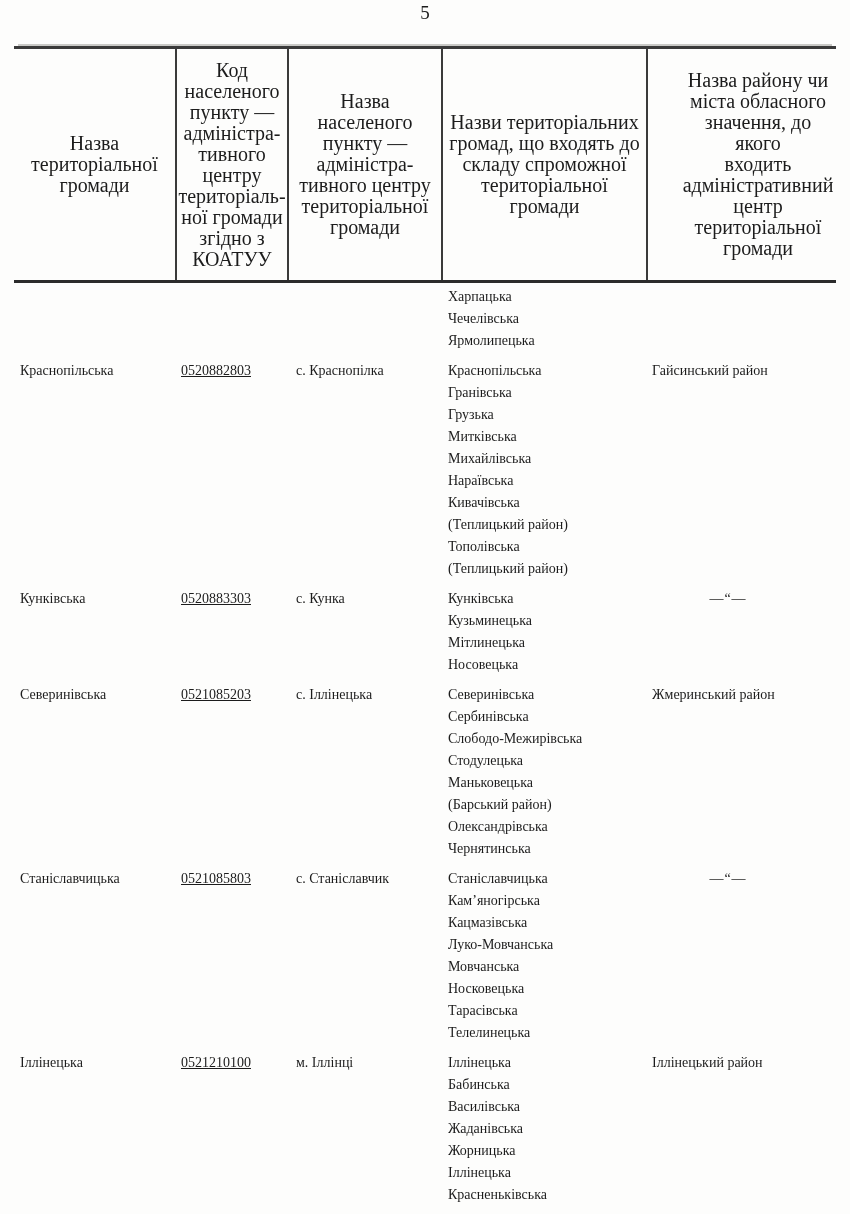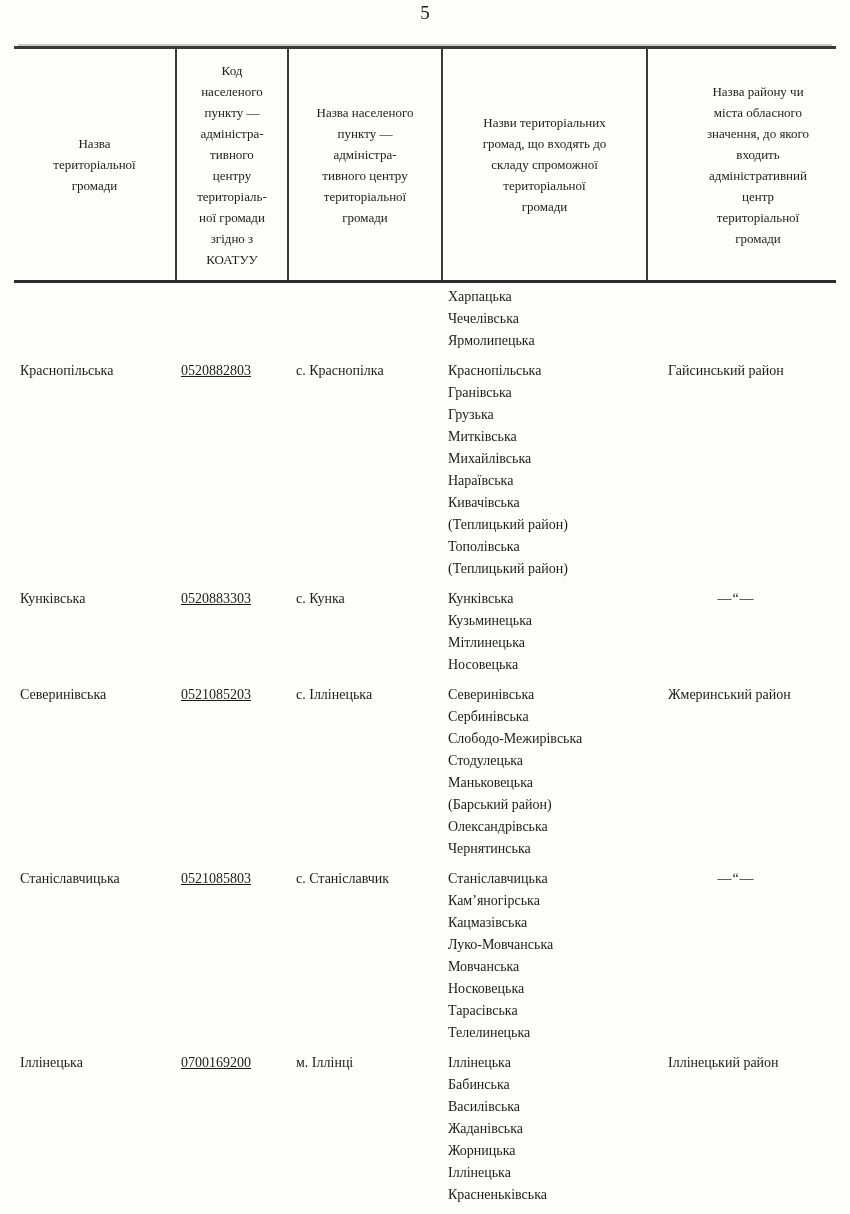--- a/index.html
+++ b/index.html
@@ -28,42 +28,42 @@
     grid-template-columns:163px 112px 154px 205px 188px;
     border-top:3px solid #3a3a3a;
     border-bottom:3px solid #2b2b2b;
     box-shadow:0 -6px 0 -4px #c9c9c6; 
     box-sizing:border-box;
   }
   .hcell{
     display:flex;align-items:center;justify-content:center;
     text-align:center;
     white-space:pre-line;
-    font-size:13px;line-height:21px;
+    font-size:20px;line-height:21px;
     padding:3px 2px;
     border-right:2px solid #3a3a3a;
     box-sizing:border-box;
   }
   .hcell:last-child{border-right:none;margin-left:32px;}
   
   .tbody{
     position:absolute;left:14px;top:286px;width:822px;
   }
   .trow{
     display:grid;
     grid-template-columns:163px 112px 154px 205px 188px;
     margin-bottom:8px;
     font-size:14px;line-height:22px;
   }
   .cell{white-space:pre-line;box-sizing:border-box;}
   .c-name{padding-left:6px;}
   .c-code{padding-left:4px;text-decoration:underline;}
   .c-center{padding-left:7px;}
   .c-comms{padding-left:5px;}
-  .c-district{padding-left:4px;margin-left:16px;}
+  .c-district{padding-left:4px;}
   .ditto{text-align:center;padding-left:0;padding-right:28px;letter-spacing:1px;}
 </style>
 </head>
 <body>
 
 <div id="page">
 
   <div class="pagenum">5</div>
 
   <div class="thead">
@@ -166,21 +166,21 @@
 Луко-Мовчанська
 Мовчанська
 Носковецька
 Тарасівська
 Телелинецька</div>
       <div class="cell c-district ditto">—“—</div>
     </div>
 
     <div class="trow">
       <div class="cell c-name">Іллінецька</div>
-      <div class="cell c-code">0700169200</div>
+      <div class="cell c-code">0521210100</div>
       <div class="cell c-center">м. Іллінці</div>
       <div class="cell c-comms">Іллінецька
 Бабинська
 Василівська
 Жаданівська
 Жорницька
 Іллінецька
 Красненьківська</div>
       <div class="cell c-district">Іллінецький район</div>
     </div>

